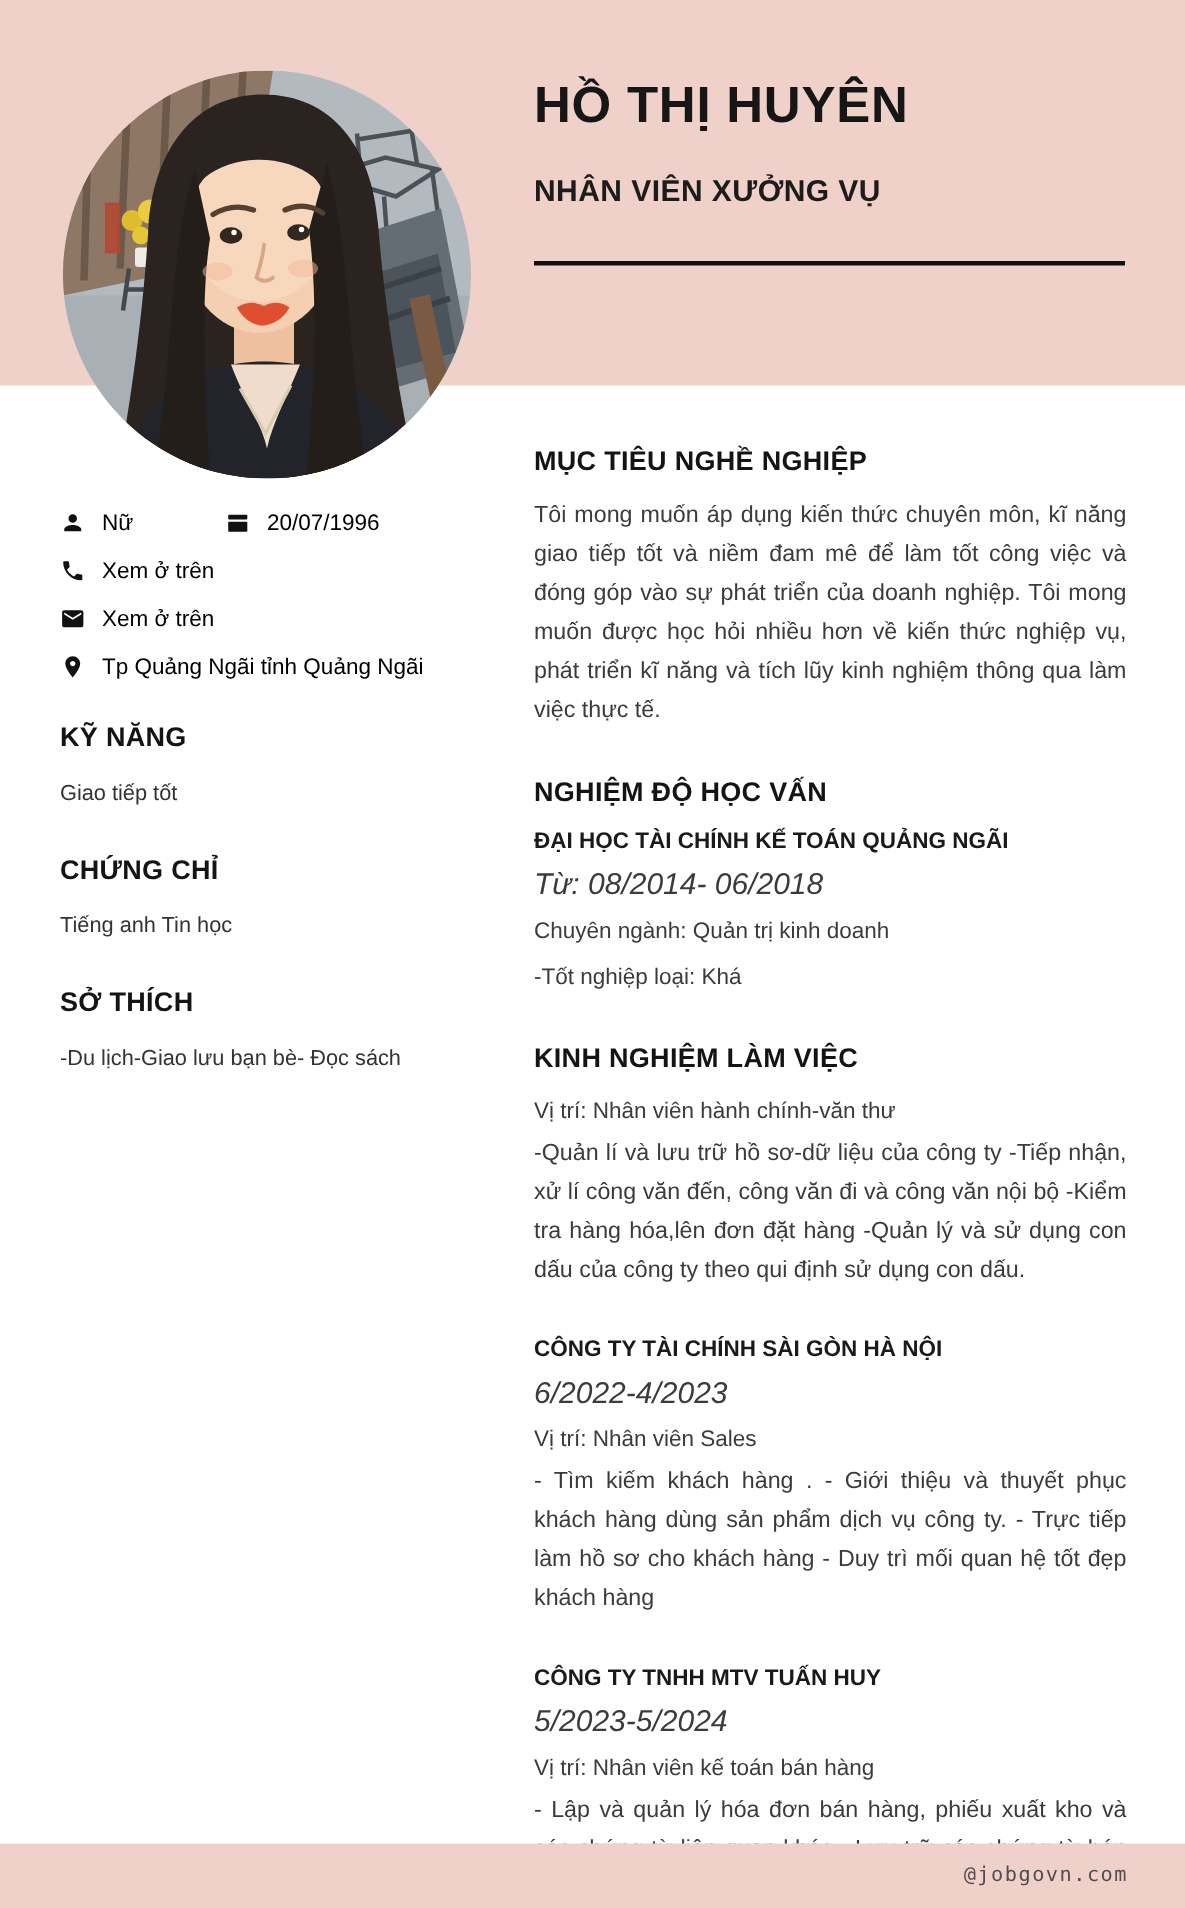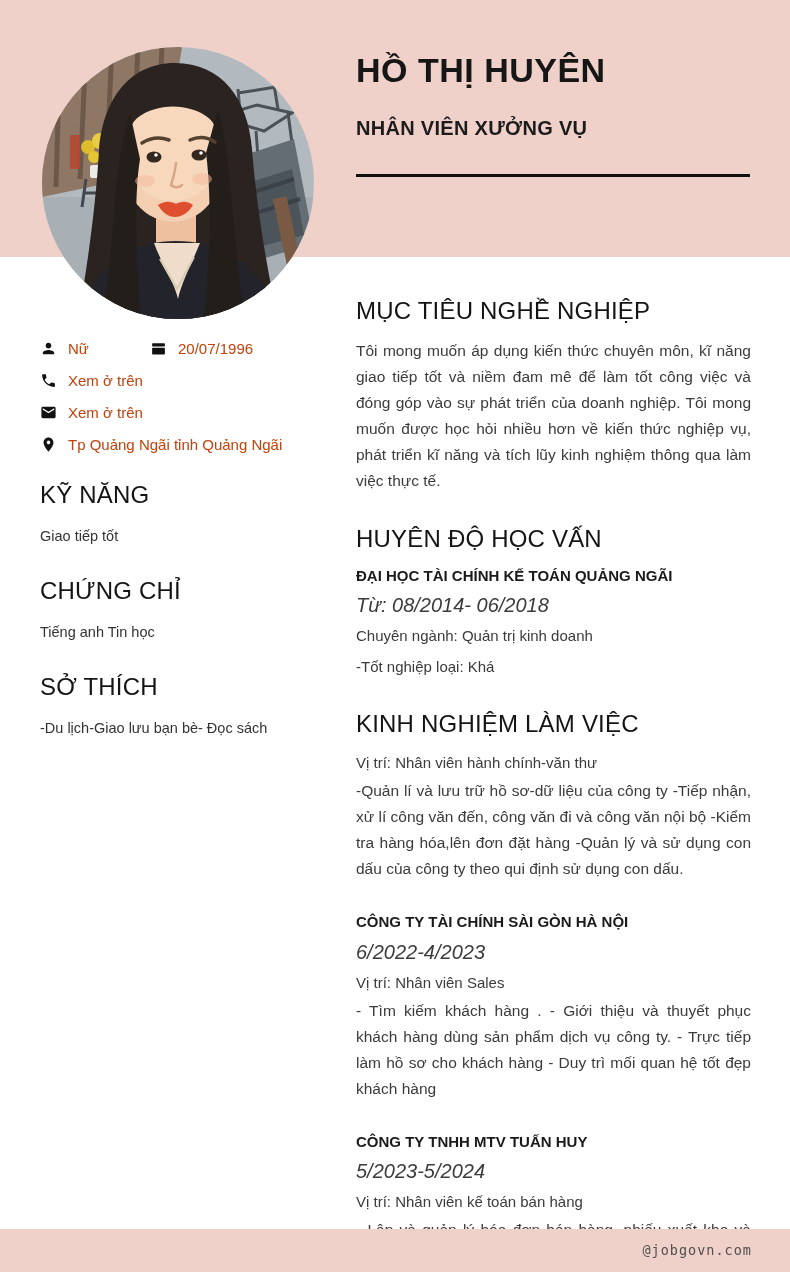--- a/index.html
+++ b/index.html
@@ -74,37 +74,37 @@
     position: absolute;
     left: 40px; top: 340px;
     width: 302px;
   }
   .info-list { }
   .info-row {
     display: flex;
     align-items: flex-start;
     margin-bottom: 15px;
     font-size: 15px;
-    color: #c2410c;
+    color: #000000;
   }
   .info-row .cell { display: flex; align-items: center; }
   .info-row .cell.first { width: 110px; }
   .icon-box {
     width: 17px; height: 17px;
     margin-right: 11px;
     flex: 0 0 17px;
     display: inline-flex;
     align-items: center;
     justify-content: center;
   }
   .icon-box svg { width: 17px; height: 17px; fill: #111111; display: block; }
 
   .side-section h2, .main-section h2 {
-    font-size: 24px;
-    font-weight: 400;
+    font-size: 18px;
+    font-weight: 700;
     color: #141414;
     letter-spacing: 0.2px;
     line-height: 1.25;
   }
   .side-section { margin-top: 27px; }
   .side-section h2 { margin-bottom: 13px; }
   .side-item {
     font-size: 14.5px;
     color: #333333;
     line-height: 26px;
@@ -301,21 +301,21 @@
   </div>
 
   <div class="right-col">
 
     <div class="main-section">
       <h2>MỤC TIÊU NGHỀ NGHIỆP</h2>
       <p class="body-text">Tôi mong muốn áp dụng kiến thức chuyên môn, kĩ năng giao tiếp tốt và niềm đam mê để làm tốt công việc và đóng góp vào sự phát triển của doanh nghiệp. Tôi mong muốn được học hỏi nhiều hơn về kiến thức nghiệp vụ, phát triển kĩ năng và tích lũy kinh nghiệm thông qua làm việc thực tế.</p>
     </div>
 
     <div class="main-section">
-      <h2>HUYÊN ĐỘ HỌC VẤN</h2>
+      <h2>NGHIỆM ĐỘ HỌC VẤN</h2>
       <div class="entry" style="margin-top:10px">
         <div class="entry-title">ĐẠI HỌC TÀI CHÍNH KẾ TOÁN QUẢNG NGÃI</div>
         <div class="entry-period">Từ: 08/2014- 06/2018</div>
         <div class="entry-line">Chuyên ngành: Quản trị kinh doanh</div>
         <div class="entry-line">-Tốt nghiệp loại: Khá</div>
       </div>
     </div>
 
     <div class="main-section">
       <h2>KINH NGHIỆM LÀM VIỆC</h2>

